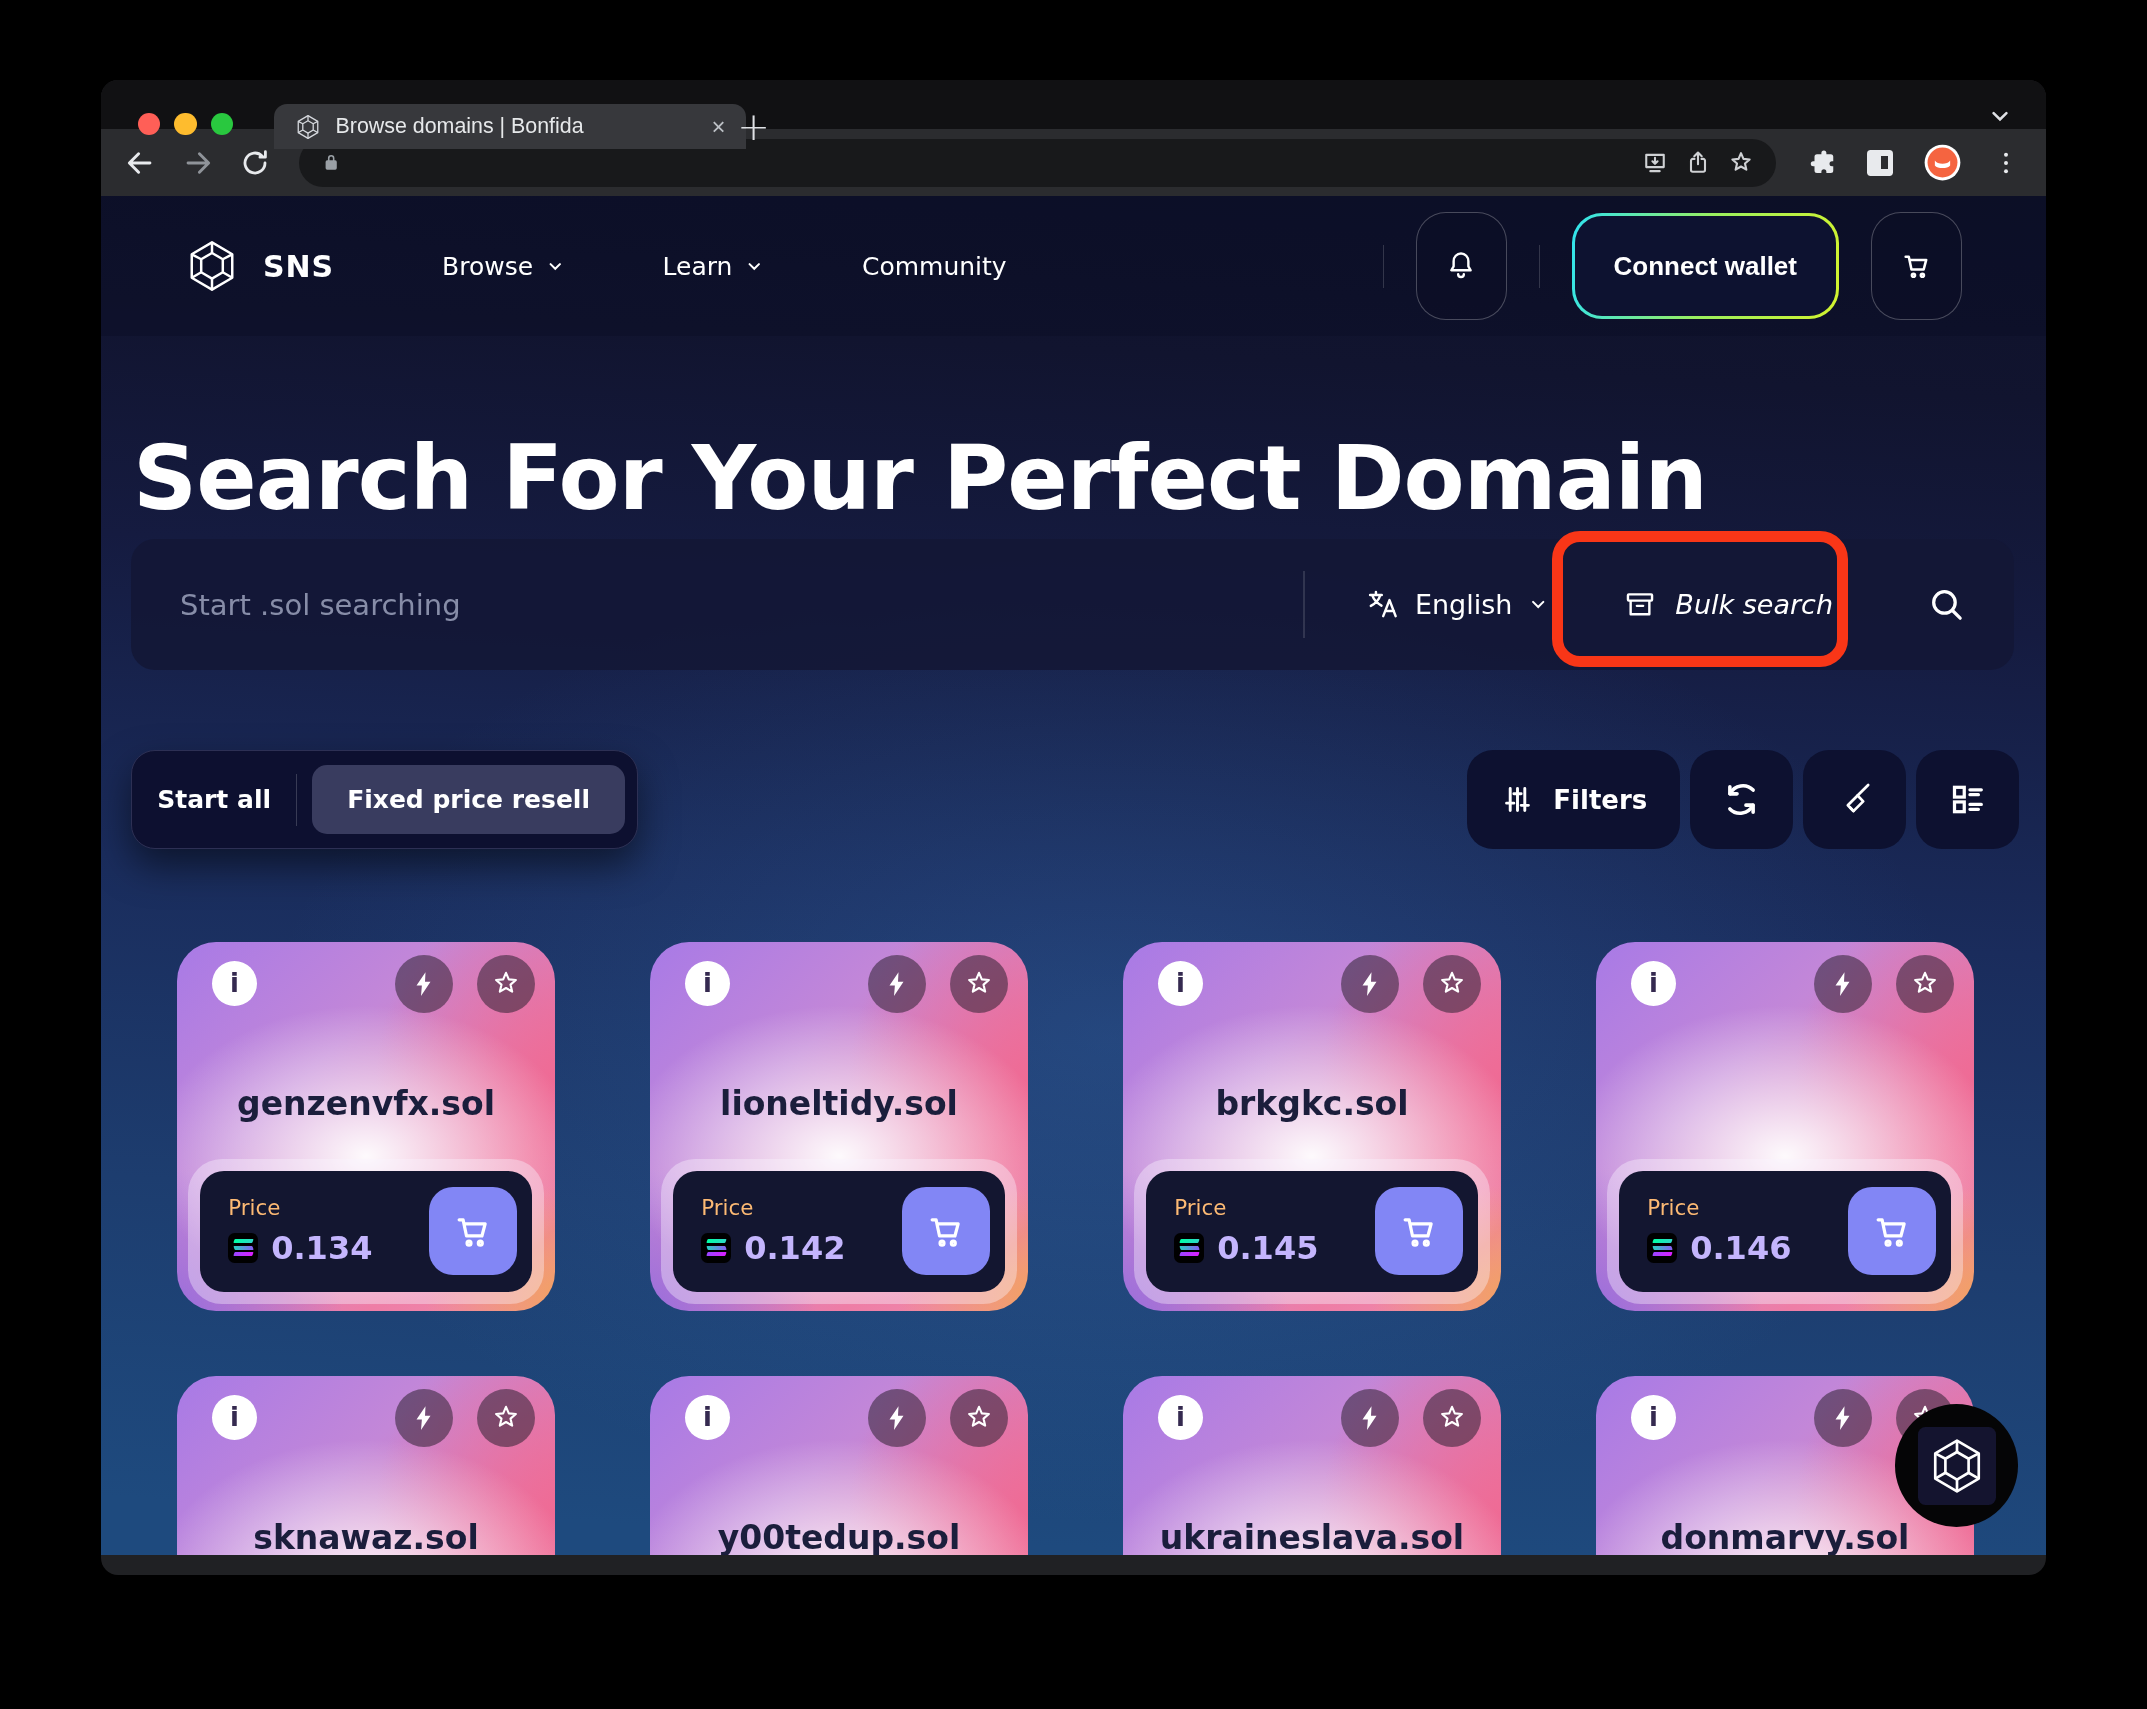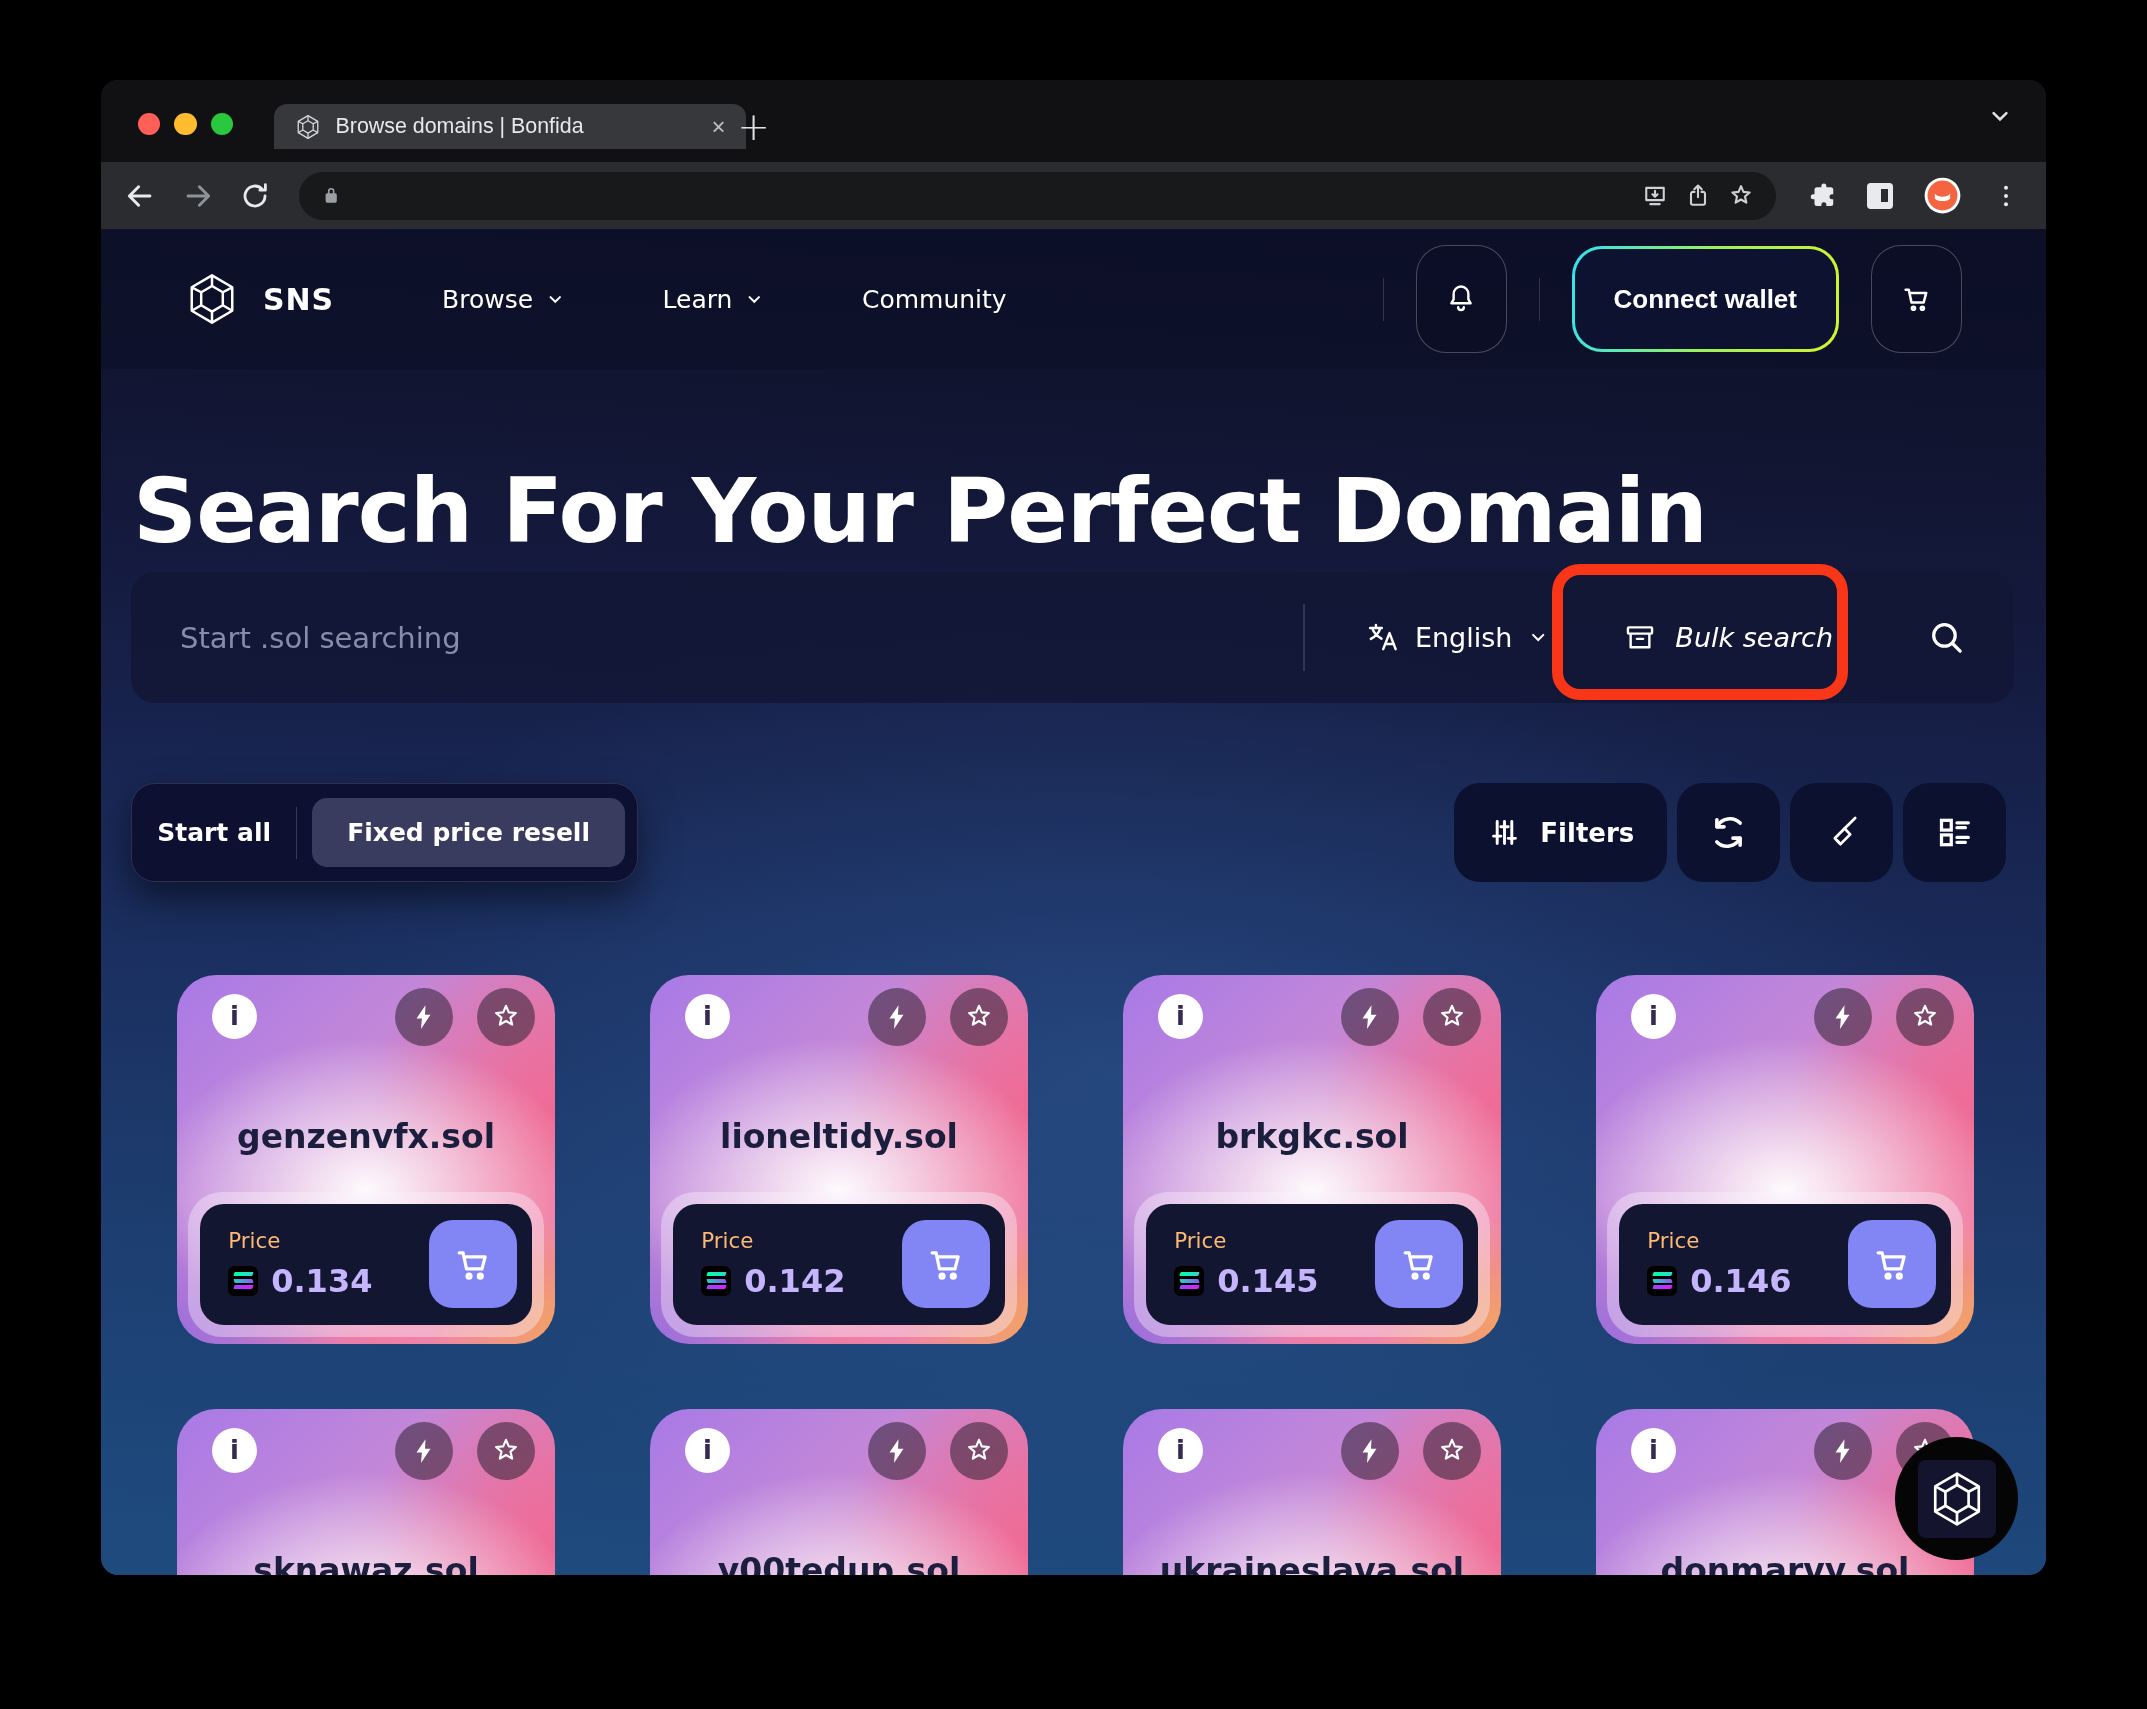--- a/index.html
+++ b/index.html
@@ -1,20 +1,20 @@
 <!DOCTYPE html>
 <html style="font-size:15px"><head>
 <meta charset="utf-8">
 <style>
   html,body{margin:0;padding:0;background:#000;width:2148px;height:1710px;overflow:hidden;
     font-family:"DejaVu Sans",sans-serif;-webkit-font-smoothing:antialiased;}
   .window{position:absolute;left:101px;top:80px;width:1945px;height:1495px;border-radius:17px;
     overflow:hidden;background:#202124;}
   
-  .tabstrip{position:relative;height:82px;background:#111113;}
+  .tabstrip{position:relative;height:49px;background:#111113;}
   .lights{position:absolute;left:37px;top:33px;display:flex;gap:14px;}
   .light{width:22.4px;height:22.4px;border-radius:50%;}
   .light.red{background:#ff5f57;}.light.yellow{background:#febc2e;}.light.green{background:#29c83f;}
   .tab{position:absolute;left:173px;top:24px;width:431px;height:45px;background:#37383c;
     border-radius:13px 13px 0 0;display:flex;align-items:center;padding:0 20.5px;gap:15px;
     color:#e6e8ea;font-size:21.4px;font-family:"Liberation Sans",sans-serif;}
   .tab-title{flex:1;white-space:nowrap;overflow:hidden;}
   .tab-close{color:#bdc1c6;font-size:24px;line-height:1;}
   .newtab{position:absolute;left:630px;top:24px;width:45px;height:45px;display:flex;align-items:center;
     justify-content:center;color:#dfe1e5;font-size:39px;font-weight:300;}
@@ -64,21 +64,21 @@
   .annotation{position:absolute;left:1451px;top:335px;width:296px;height:136px;border-radius:28px;
     box-sizing:border-box;pointer-events:none;}
   
   .toggle-wrap{position:absolute;top:554px;left:30px;width:507px;height:99px;border-radius:24px;
     background:#0d1030;border:1.9px solid #2d3054;display:flex;align-items:center;box-sizing:border-box;
     box-shadow:0 17px 37px rgba(0,0,0,0.5);}
   .toggle-all{flex:1;text-align:center;font-size:25px;font-weight:600;}
   .toggle-div{width:0.9px;height:52px;background:rgba(255,255,255,0.18);}
   .toggle-pill{margin:0 12px 0 15px;height:69px;padding:0 35px;border-radius:15px;background:#393c5f;
     display:flex;align-items:center;font-size:25px;font-weight:700;}
-  .actions{position:absolute;top:554px;right:40px;display:flex;gap:10px;}
+  .actions{position:absolute;top:554px;right:27px;display:flex;gap:10px;}
   .action{height:99px;background:#0d1130;border-radius:26px;display:flex;align-items:center;
     justify-content:center;}
   .action.wide{width:213px;gap:18.6px;font-size:26px;font-weight:600;}
   .action.square{width:103px;}
   
   .grid{position:absolute;top:746px;left:76px;display:grid;grid-template-columns:repeat(4,378px);
     gap:65px 95px;}
   .card{position:relative;width:378px;height:369px;border-radius:39px;overflow:hidden;
     background:
       radial-gradient(95% 68% at 50% 58%, rgba(255,255,255,0.96) 0%, rgba(255,255,255,0.55) 26%, rgba(255,255,255,0) 60%),

